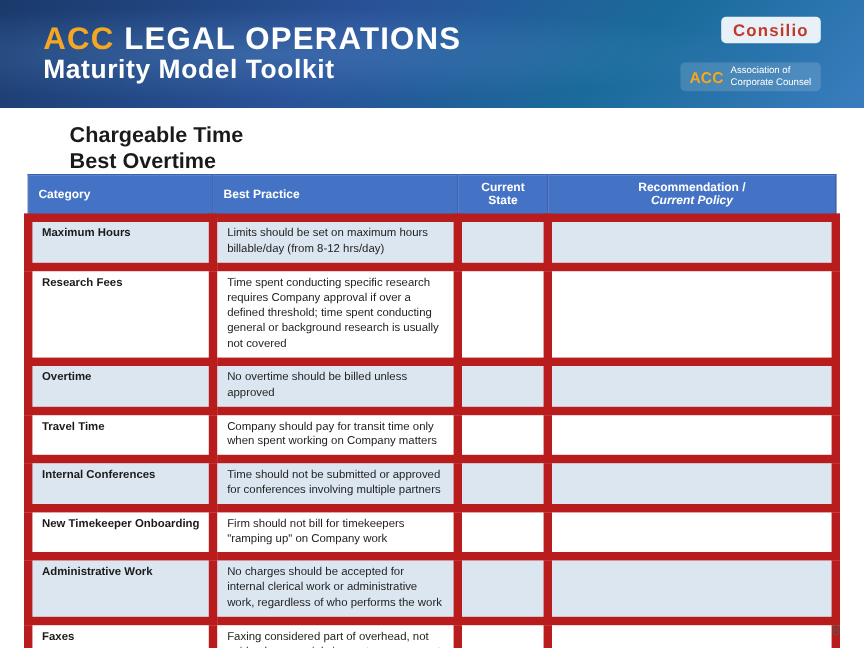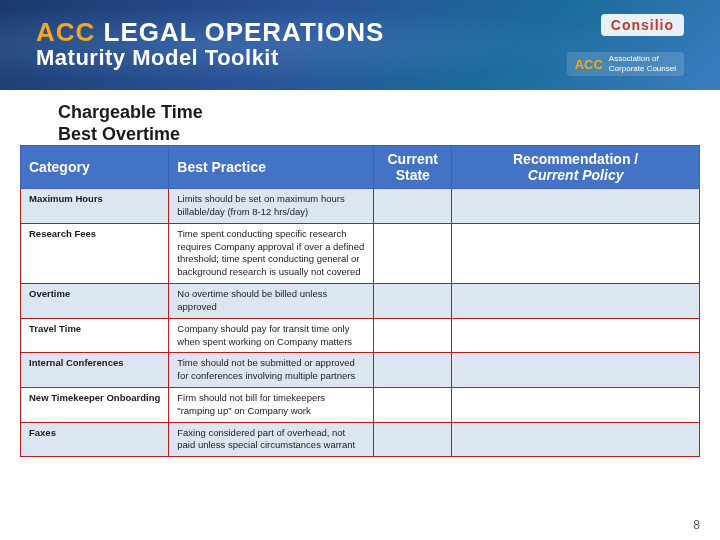--- a/index.html
+++ b/index.html
@@ -108,37 +108,37 @@
       font-size: 10px;
     }
     thead tr {
       background: #4472c4;
       color: #fff;
     }
     thead th {
       padding: 5px 8px;
       text-align: left;
       font-weight: 700;
-      font-size: 14px;
+      font-size: 10px;
       border: 1px solid #3a62b0;
     }
     thead th.center {
       text-align: center;
     }
     tbody tr:nth-child(odd) {
       background: #dce6f1;
     }
     tbody tr:nth-child(even) {
       background: #fff;
     }
     tbody td {
       padding: 4px 8px;
       font-size: 9.5px;
       color: #222;
-      border: 1px solid #b91c1c;
+      border: 7px solid #b91c1c;
       vertical-align: top;
       line-height: 1.35;
     }
     tbody td.category {
       font-weight: 600;
       font-size: 9.5px;
       color: #1a1a1a;
       white-space: nowrap;
     }
     .col-category { width: 100px; }
@@ -222,20 +222,26 @@
           <td></td>
           <td></td>
         </tr>
         <tr>
           <td class="category">New Timekeeper Onboarding</td>
           <td>Firm should not bill for timekeepers "ramping up" on Company work</td>
           <td></td>
           <td></td>
         </tr>
         <tr>
+          <td class="category">Administrative Work</td>
+          <td>No charges should be accepted for internal clerical work or administrative work, regardless of who performs the work</td>
+          <td></td>
+          <td></td>
+        </tr>
+        <tr>
           <td class="category">Faxes</td>
           <td>Faxing considered part of overhead, not paid unless special circumstances warrant</td>
           <td></td>
           <td></td>
         </tr>
       </tbody>
   </table>
 </div>
 
 <div class="page-number">8</div>

